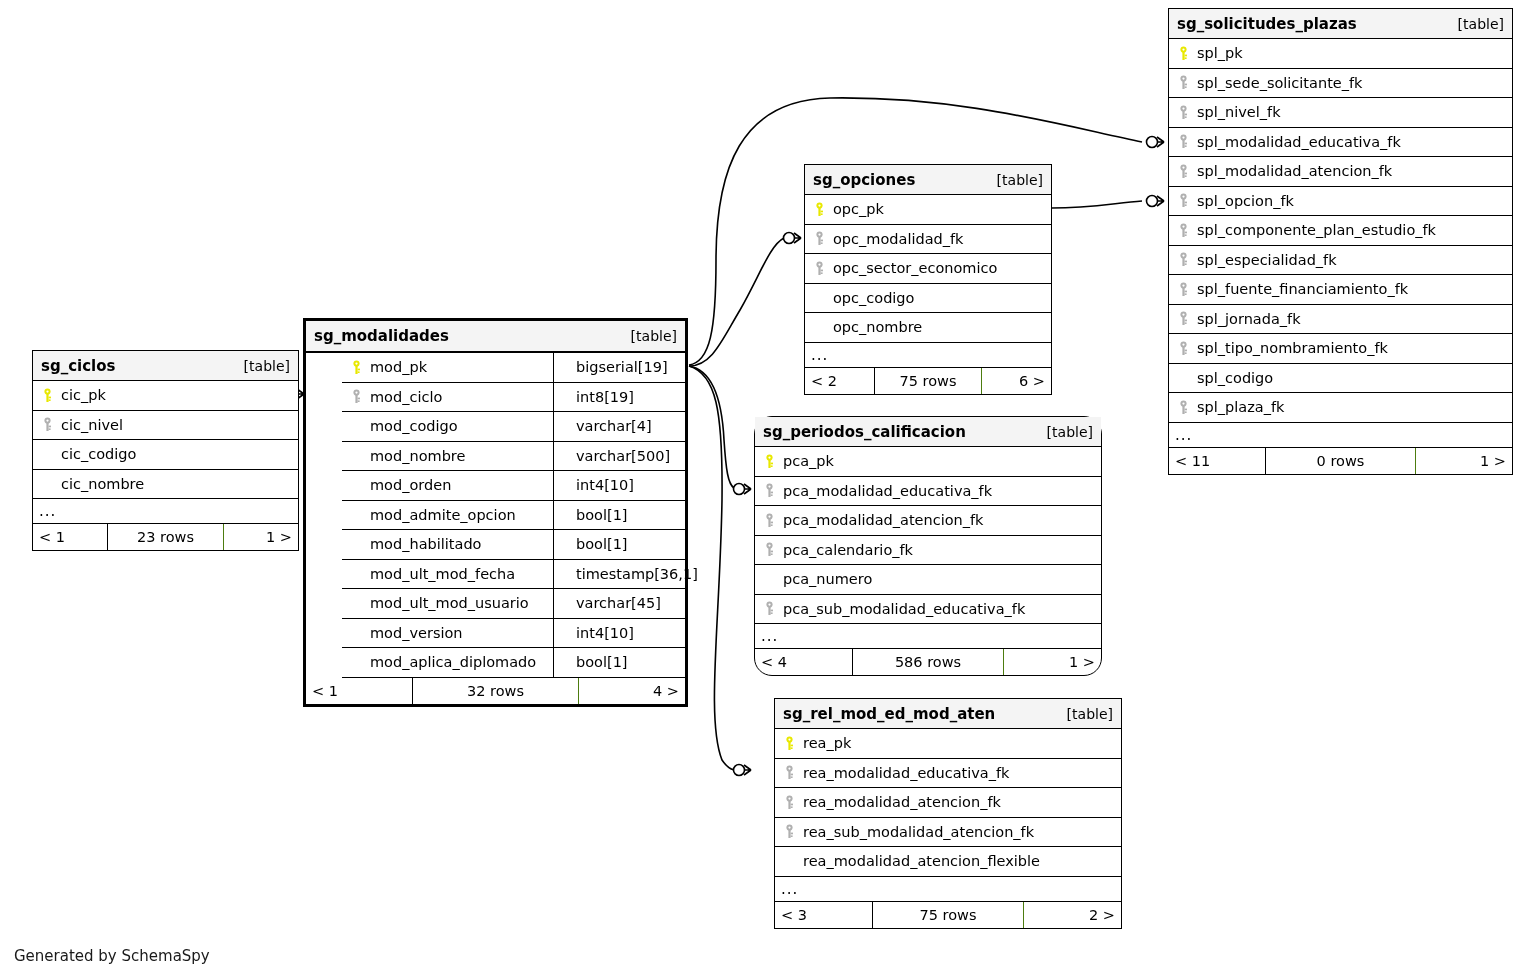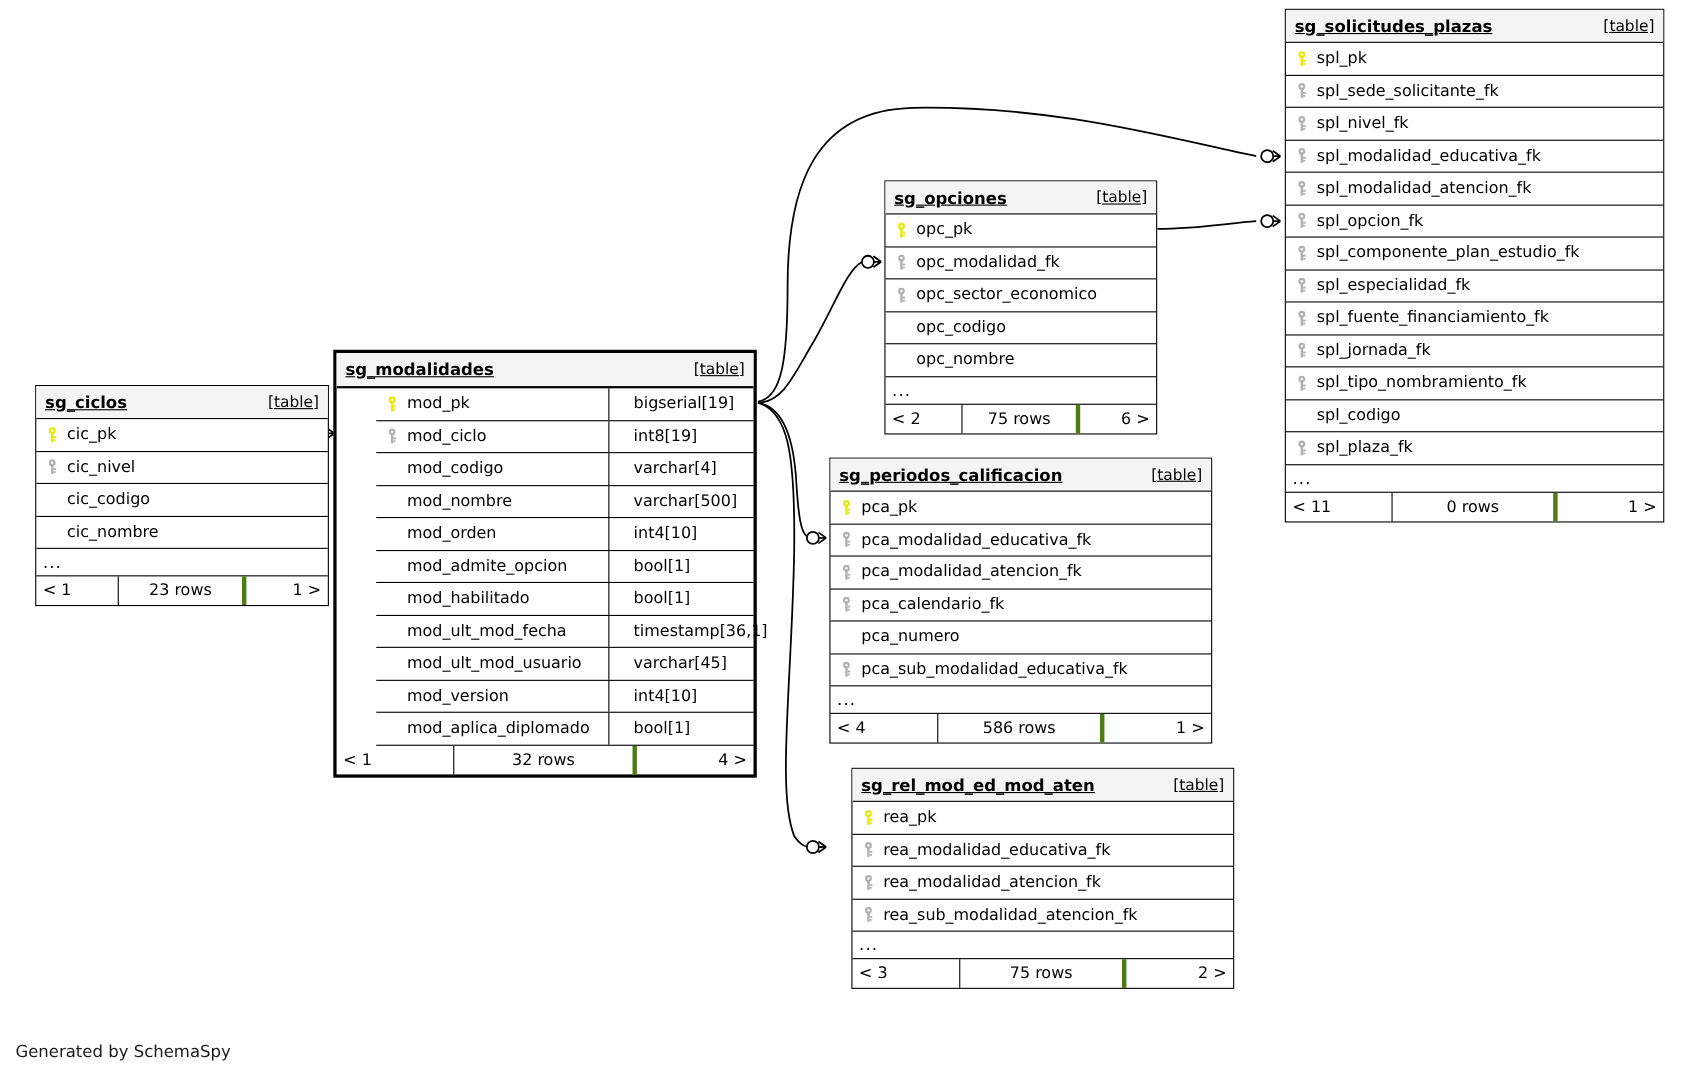--- a/index.html
+++ b/index.html
@@ -20,21 +20,20 @@
   }
   .table-box.focused{border-width:3px;}
 
   .tbl-header{
     background:#f4f4f4;
     border-bottom:1px solid #000000;
     height:30px;
     display:flex;align-items:center;
     padding:0 8px;
     box-sizing:border-box;
-    text-decoration:underline;
   }
   .focused .tbl-header{border-bottom-width:2px;height:32px;}
   .tbl-name{font-weight:bold;font-size:15px;letter-spacing:0px;white-space:nowrap;}
   .tbl-tag{margin-left:auto;font-size:14px;color:#000;}
 
   .col-row{
     display:flex;align-items:center;
     height:29.5px;
     border-bottom:1px solid #000000;
     box-sizing:border-box;
@@ -61,21 +60,21 @@
     padding-left:6px;font-size:15px;
     border-bottom:1px solid #000000;
     box-sizing:border-box;letter-spacing:1px;
     line-height:12px;
   }
   .footer-row{
     display:flex;height:26px;font-size:14.5px;box-sizing:border-box;
   }
   .foot-cell{display:flex;align-items:center;box-sizing:border-box;padding:0 6px;}
   .foot-left{flex:0 0 28%;justify-content:flex-start;}
-  .foot-mid{flex:1 1 auto;justify-content:center;border-left:1px solid #000;border-right:4px solid #4d7c0f;text-align:center;}
+  .foot-mid{flex:1 1 auto;justify-content:center;border-left:1px solid #000;border-right:1px solid #4d7c0f;text-align:center;}
   .foot-right{flex:0 0 28%;justify-content:flex-end;}
 
   .credits{
     position:absolute;left:14px;top:947px;
     font-size:15px;color:#1a1a1a;
   }
 </style>
 </head>
 <body>
 
@@ -534,21 +533,21 @@
             <span>spl_plaza_fk</span>
           </div>
         </div>
         <div class="ellipsis-row">...</div>
         <div class="footer-row">
           <div class="foot-cell foot-left">&lt; 11</div>
           <div class="foot-cell foot-mid">0 rows</div>
           <div class="foot-cell foot-right">1 &gt;</div>
         </div>
       </div>
-      <div class="table-box" style="left: 754px; top: 416px; width: 348px;">
+      <div class="table-box" style="left: 754px; top: 416px; width: 348px; border-radius: 18px;">
         <div class="tbl-header">
           <span class="tbl-name">sg_periodos_calificacion</span>
           <span class="tbl-tag">[table]</span>
         </div>
         <div class="col-row">
           <div class="col-name">
             <span class="keyslot key">
               <svg width="13" height="15" viewBox="0 0 13 15">
                 <circle cx="6.5" cy="3.6" r="3.1" fill="#e8e800"></circle>
                 <circle cx="6.5" cy="3.6" r="1.1" fill="#ffffff"></circle>
@@ -683,20 +682,26 @@
                 <circle cx="6.5" cy="3.6" r="3.1" fill="#b0b0b0"></circle>
                 <circle cx="6.5" cy="3.6" r="1.1" fill="#ffffff"></circle>
                 <rect x="5.4" y="5.6" width="2.2" height="8.4" fill="#b0b0b0"></rect>
                 <rect x="7.6" y="8.6" width="2.4" height="1.7" fill="#b0b0b0"></rect>
                 <rect x="7.6" y="11.4" width="2.0" height="1.6" fill="#b0b0b0"></rect>
               </svg>
             </span>
             <span>rea_sub_modalidad_atencion_fk</span>
           </div>
         </div>
+        <div class="col-row">
+          <div class="col-name">
+            <span class="keyslot"></span>
+            <span>rea_modalidad_atencion_flexible</span>
+          </div>
+        </div>
         <div class="ellipsis-row">...</div>
         <div class="footer-row">
           <div class="foot-cell foot-left">&lt; 3</div>
           <div class="foot-cell foot-mid">75 rows</div>
           <div class="foot-cell foot-right">2 &gt;</div>
         </div>
       </div>
     </div>
 
   <div class="credits">Generated by SchemaSpy</div>

